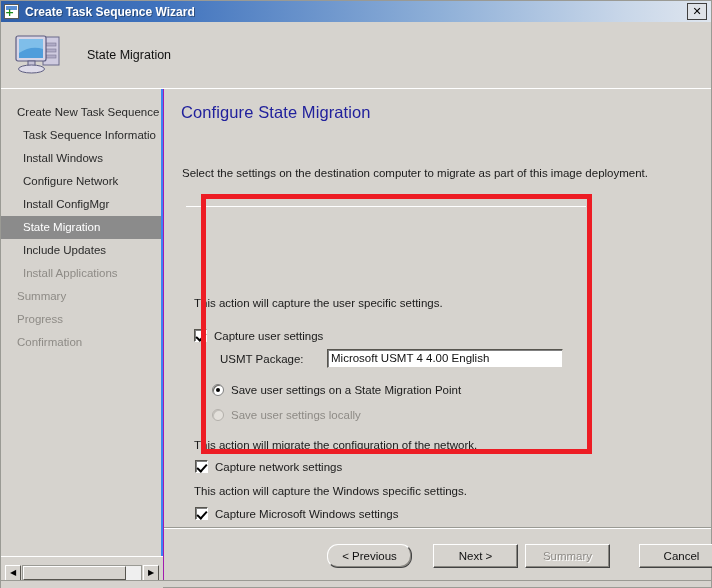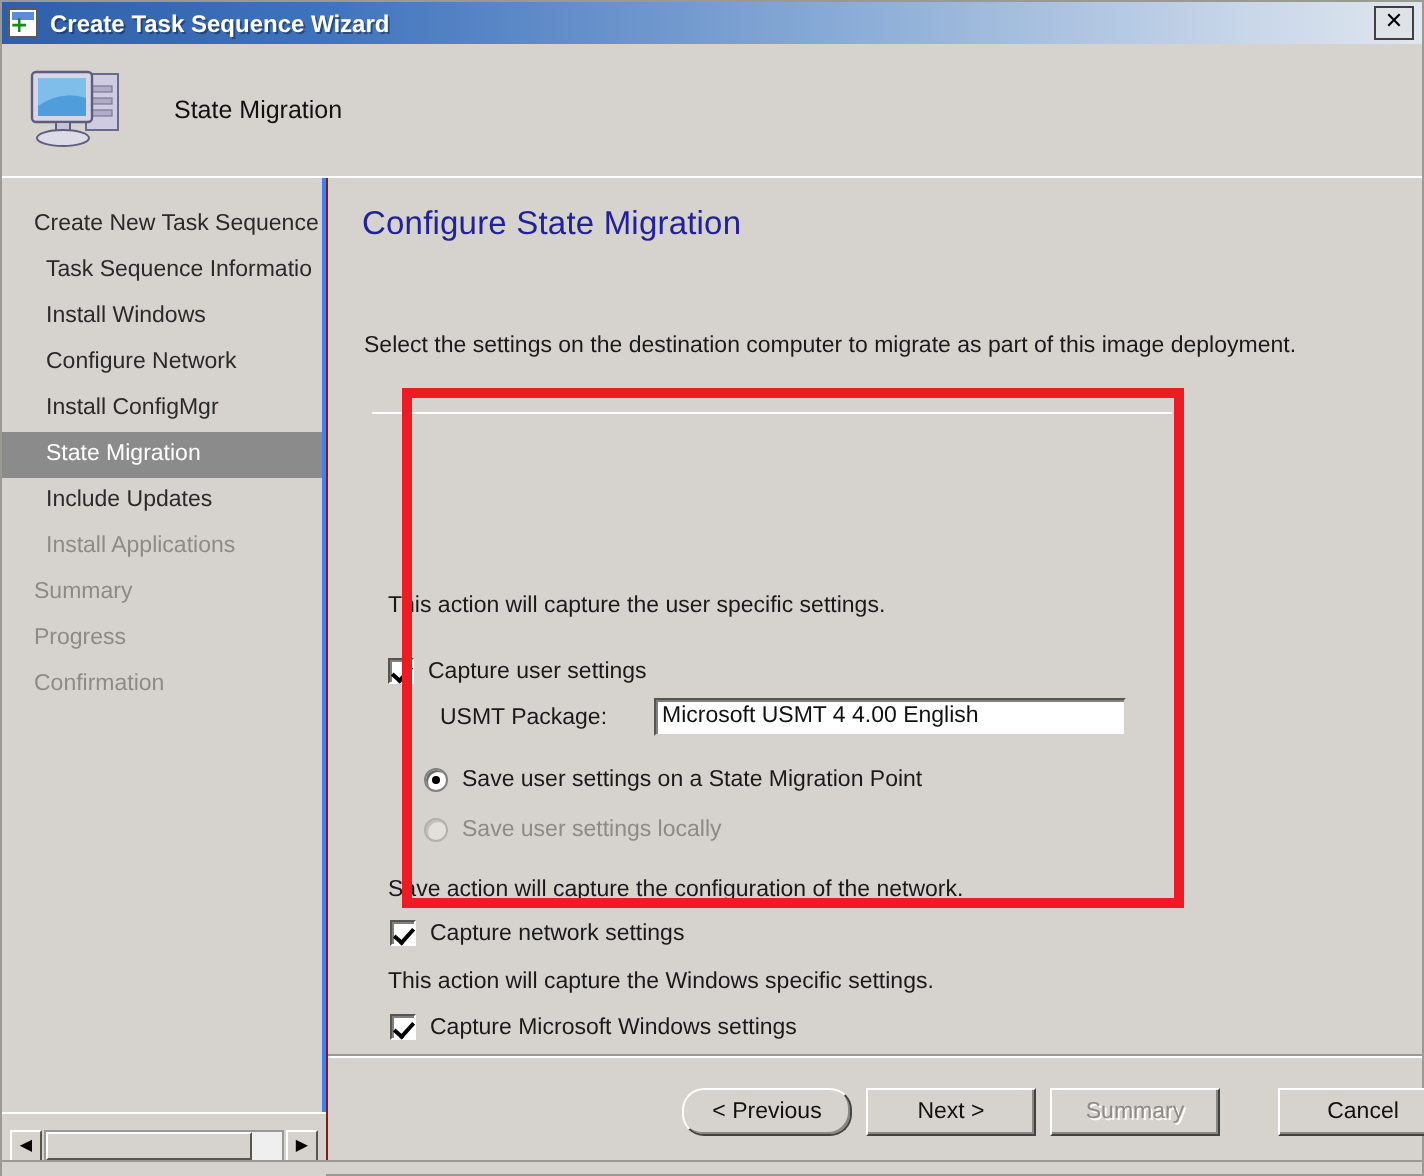--- a/index.html
+++ b/index.html
@@ -7,21 +7,21 @@
     margin: 0; padding: 0;
     width: 712px; height: 588px;
     background: #d6d3ce;
     font-family: "Liberation Sans", sans-serif;
     overflow: hidden;
   }
 
   #window {
     position: relative;
     width: 712px; height: 588px;
-    background: #7f1d1d;
+    background: #a21caf;
     border: 1px solid #9a9a94;
   }
 
   
   #titlebar {
     position: absolute; left: 0; top: 0;
     width: 710px; height: 21px;
     background: linear-gradient(to right, #2f5fa8 0%, #3f72bd 22%, #8fb0d8 62%, #c9d7e9 88%, #dfe6ef 100%);
     display: flex; align-items: center;
     padding: 0 2px 0 3px;
@@ -280,21 +280,21 @@
     border: 1px solid #ffffff;
     border-right-color: #424242;
     border-bottom-color: #424242;
     box-shadow: inset -1px -1px 0 #8a8882;
     font-size: 11.5px;
     color: #111;
     text-align: center;
     line-height: 22px;
   }
   .btn.disabled { color: #8e8b86; text-shadow: 1px 1px 0 #ffffff; }
-  #btn-prev   { left: 177px; border-radius: 11px; }
+  #btn-prev   { left: 163px; border-radius: 11px; }
   #btn-next   { left: 269px; }
   #btn-summary{ left: 361px; }
   #btn-cancel { left: 475px; }
 
   #watermark {
     position: absolute; left: 198px; top: 551px;
     font-size: 31px;
     color: #c3c0bb;
     letter-spacing: .5px;
     z-index: 0;
@@ -383,21 +383,21 @@
     <div class="rb-row" style="left:48px; top:295px;">
       <div class="radio checked"></div>
       <div class="rb-label">Save user settings on a State Migration Point</div>
     </div>
 
     <div class="rb-row" style="left:48px; top:320px;justify-content:space-between;">
       <div class="radio dim"></div>
       <div class="rb-label dim">Save user settings locally</div>
     </div>
 
-    <div class="sec-label" style="left:30px; top:350px;">Save action will capture the configuration of the network.</div>
+    <div class="sec-label" style="left:30px; top:350px;">This action will migrate the configuration of the network.</div>
     <div class="cb-row" style="left:31px; top:371px;">
       <div class="checkbox checked"></div>
       <div class="cb-label">Capture network settings</div>
     </div>
 
     <div class="sec-label" style="left:30px; top:396px;">This action will capture the Windows specific settings.</div>
     <div class="cb-row" style="left:31px; top:418px;">
       <div class="checkbox checked"></div>
       <div class="cb-label">Capture Microsoft Windows settings</div>
     </div>

